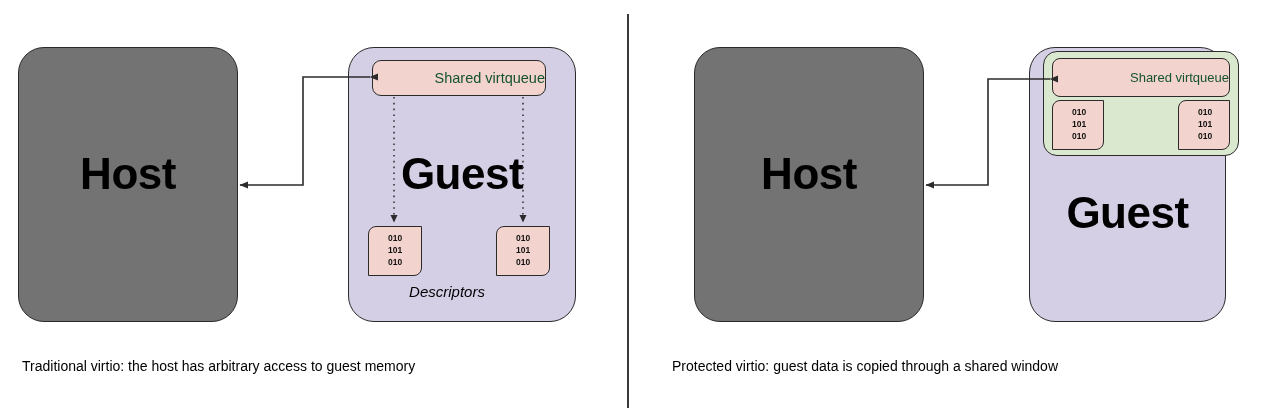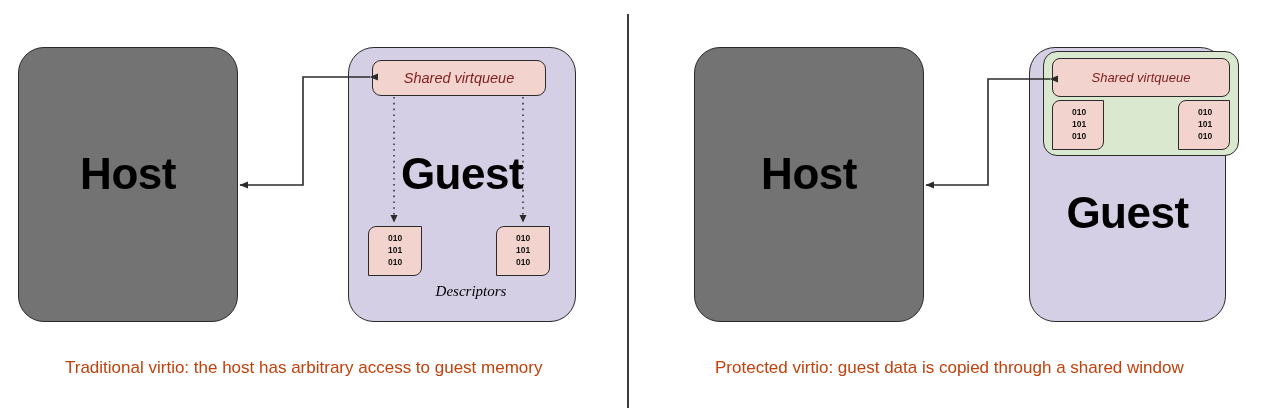--- a/index.html
+++ b/index.html
@@ -54,24 +54,23 @@
 
   
   .vq-box {
     position: absolute;
     background: #f2d3cd;
     border: 1.6px solid #2b2b2b;
     border-radius: 9px;
     box-sizing: border-box;
     display: flex;
     align-items: center;
-    justify-content: center;
-    color: #7f1d1d;
+    justify-content: flex-end;
+    color: #14532d;
     font-size: 14.5px;
-    font-style: italic;
   }
 
   
   .desc-box {
     position: absolute;
     background: #f2d3cd;
     border: 1.6px solid #2b2b2b;
     box-sizing: border-box;
     border-radius: 8px 0 8px 0;
     display: flex;
@@ -110,24 +109,23 @@
     left: 0;
     top: 0;
     width: 1266px;
     height: 408px;
     pointer-events: none;
   }
 
   
   .caption {
     position: absolute;
-    font-size: 17px;
-    color: #c2410c;
+    font-size: 14px;
+    color: #000000;
     white-space: nowrap;
-    margin-left: 43px;
   }
 </style>
 </head>
 <body>
 
 <div id="canvas">
 
   <div>
 
     <div class="bigbox host-box" style="left:18px; top:47px; width:220px; height:275px;">
@@ -147,21 +145,21 @@
       <span>101</span>
       <span>010</span>
     </div>
 
     <div class="desc-box" style="left:496px; top:226px; width:54px; height:50px;">
       <span>010</span>
       <span>101</span>
       <span>010</span>
     </div>
 
-    <div class="descriptors-label" style="left:380px; top:283px; width:182px;font-family:Liberation Serif, serif;">Descriptors</div>
+    <div class="descriptors-label" style="left:356px; top:283px; width:182px;">Descriptors</div>
 
     <div class="caption" style="left:22px; top:358px;">Traditional virtio: the host has arbitrary access to guest memory</div>
   </div>
 
   <div class="divider"></div>
 
   <div>
 
     <div class="bigbox host-box" style="left:694px; top:47px; width:230px; height:275px;">
       <div class="bigbox-label" style="top:101px; font-size:44px;">Host</div>

